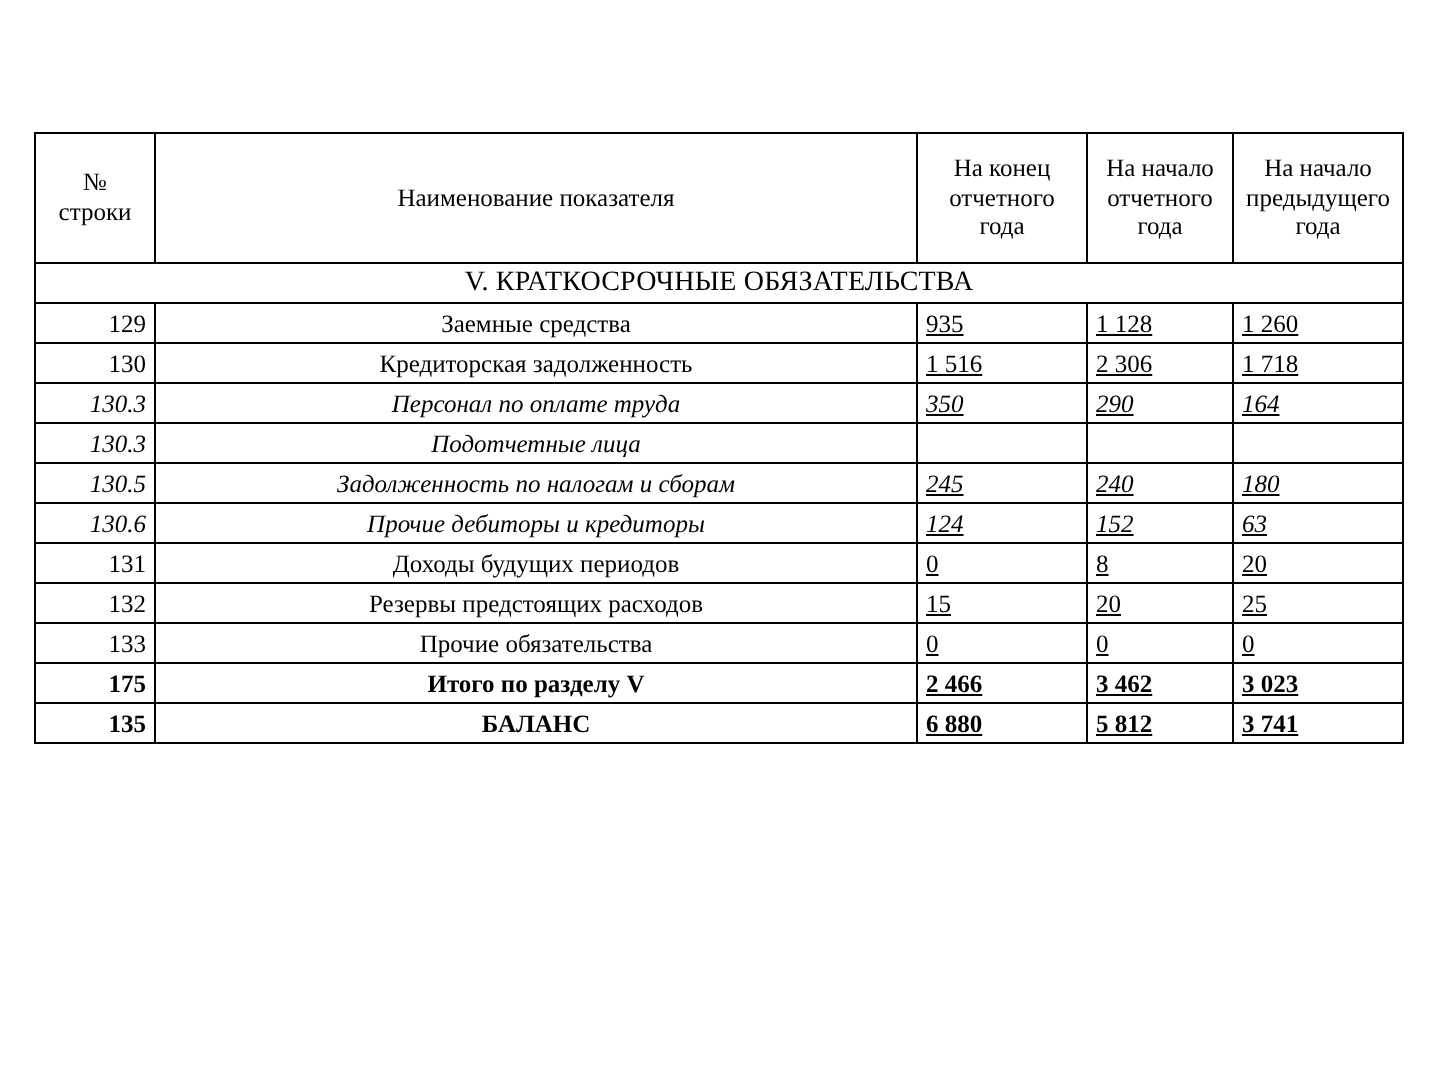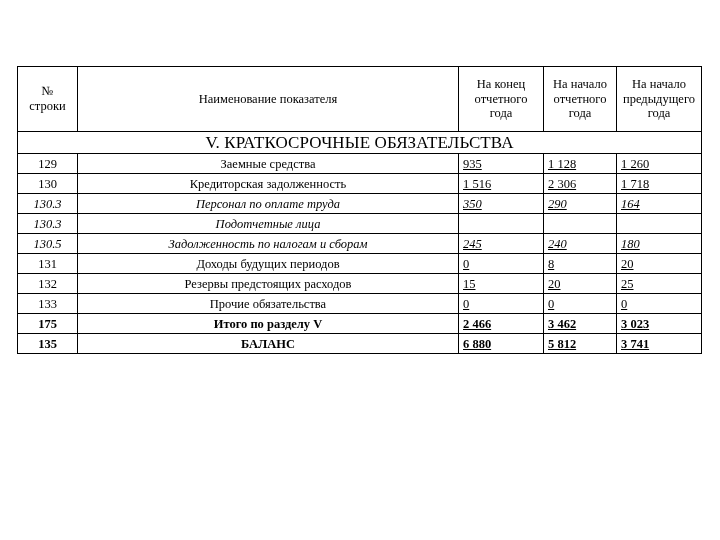--- a/index.html
+++ b/index.html
@@ -50,28 +50,28 @@
     text-align: center;
     vertical-align: middle;
     font-size: 12.5px;
     line-height: 1.18;
     height: 62px;
   }
 
   td.section-title {
     text-align: center;
     font-weight: bold;
-    font-size: 17px;
+    font-size: 14px;
     letter-spacing: 0.1px;
     height: 17px;
     padding: 0 4px;
   }
 
   td.rownum {
-    text-align: center;
+    text-align: right;
     white-space: nowrap;
   }
 
   td.name {
     text-align: center;
     white-space: normal;
   }
 
   td.val {
     white-space: nowrap;
@@ -139,20 +139,27 @@
           <td class="val"></td>
           <td class="val"></td>
         </tr>
         <tr class="data sub">
           <td class="rownum">130.5</td>
           <td class="name">Задолженность по налогам и сборам</td>
           <td class="val">245</td>
           <td class="val">240</td>
           <td class="val">180</td>
         </tr>
+        <tr class="data sub">
+          <td class="rownum">130.6</td>
+          <td class="name">Прочие дебиторы и кредиторы</td>
+          <td class="val">124</td>
+          <td class="val">152</td>
+          <td class="val">63</td>
+        </tr>
         <tr class="data">
           <td class="rownum">131</td>
           <td class="name">Доходы будущих периодов</td>
           <td class="val">0</td>
           <td class="val">8</td>
           <td class="val">20</td>
         </tr>
         <tr class="data">
           <td class="rownum">132</td>
           <td class="name">Резервы предстоящих расходов</td>

